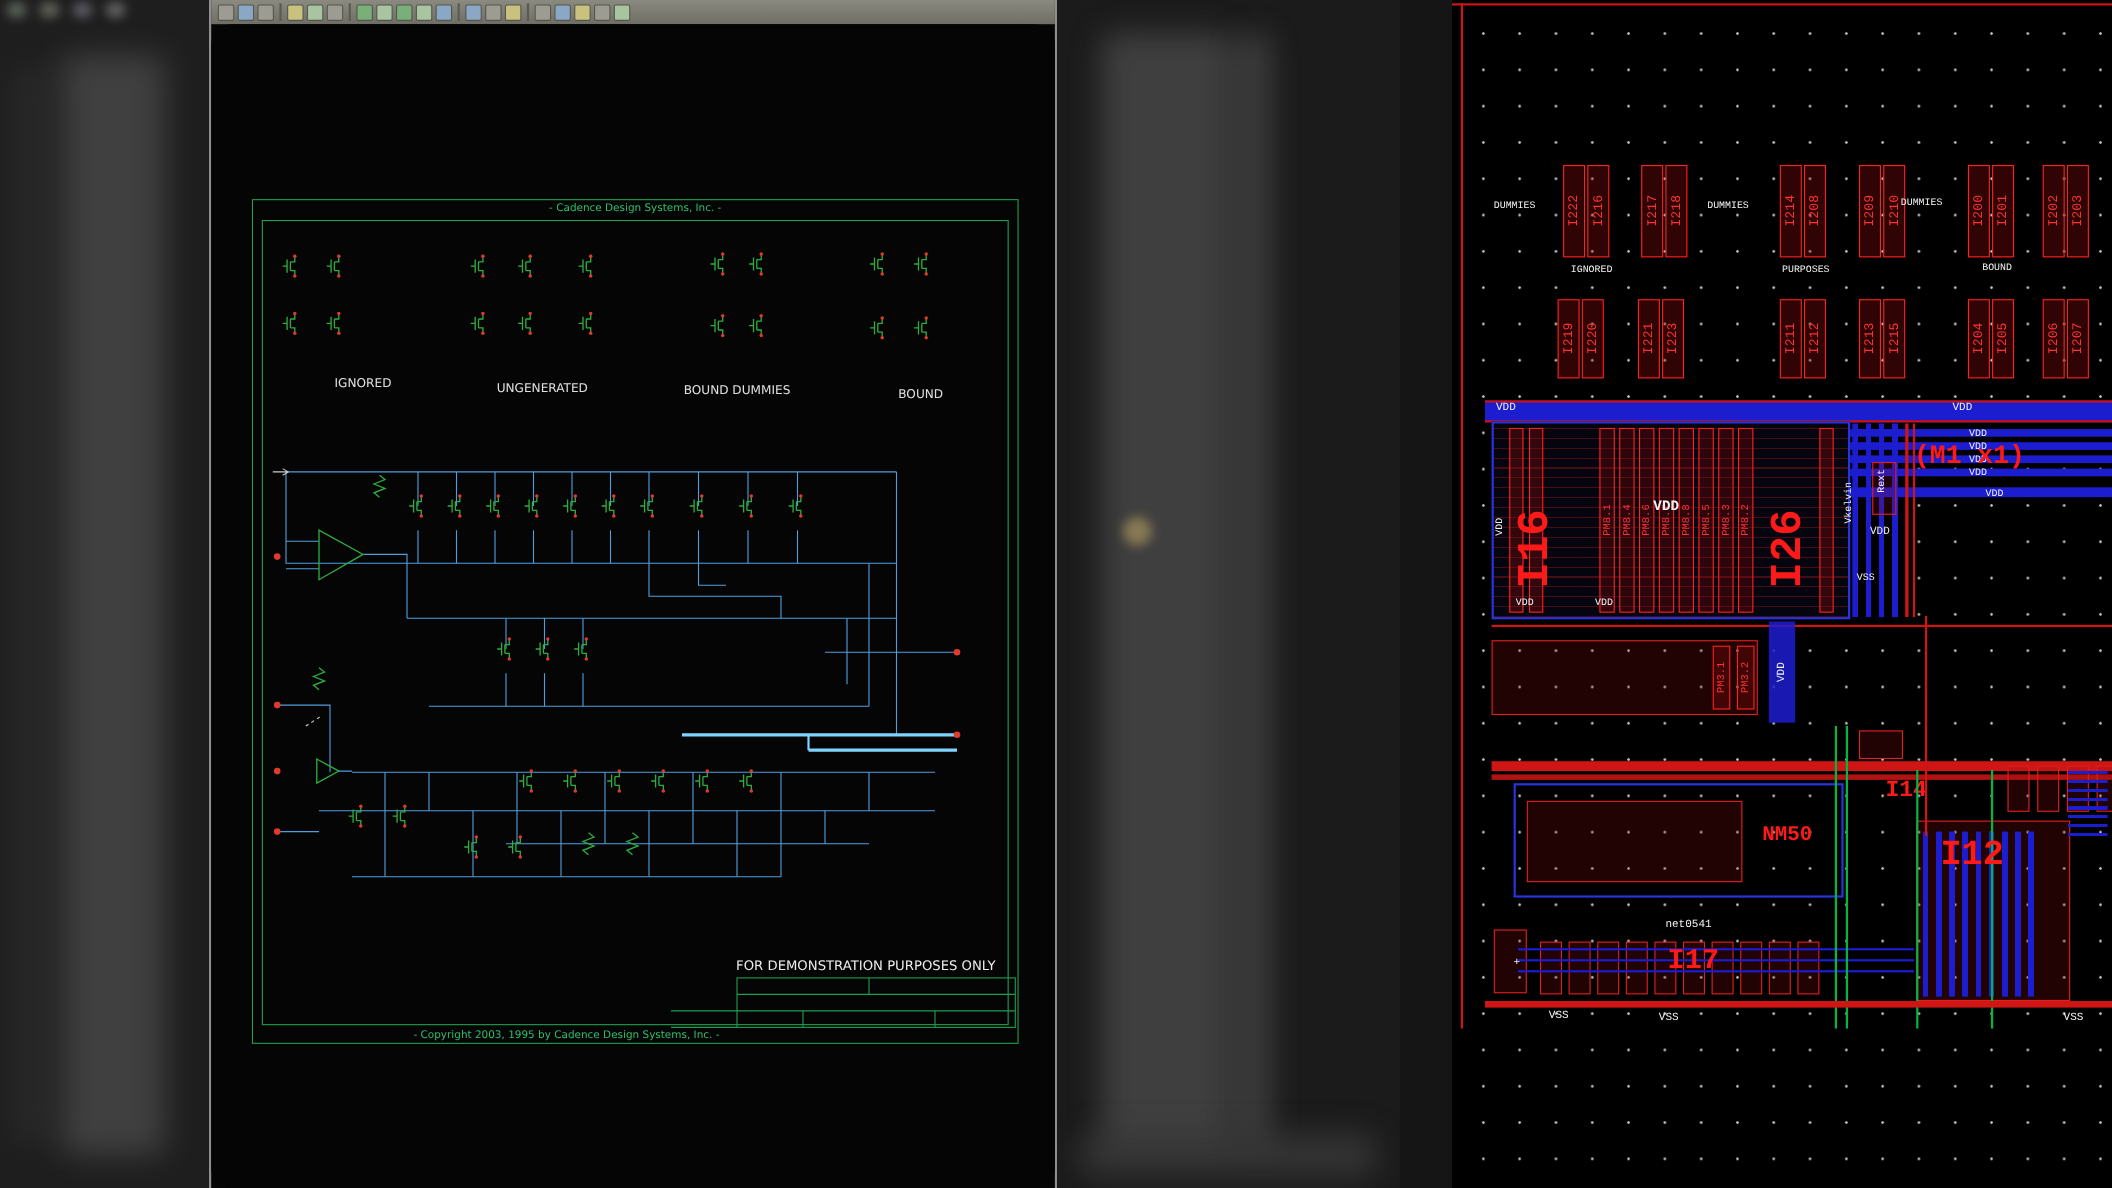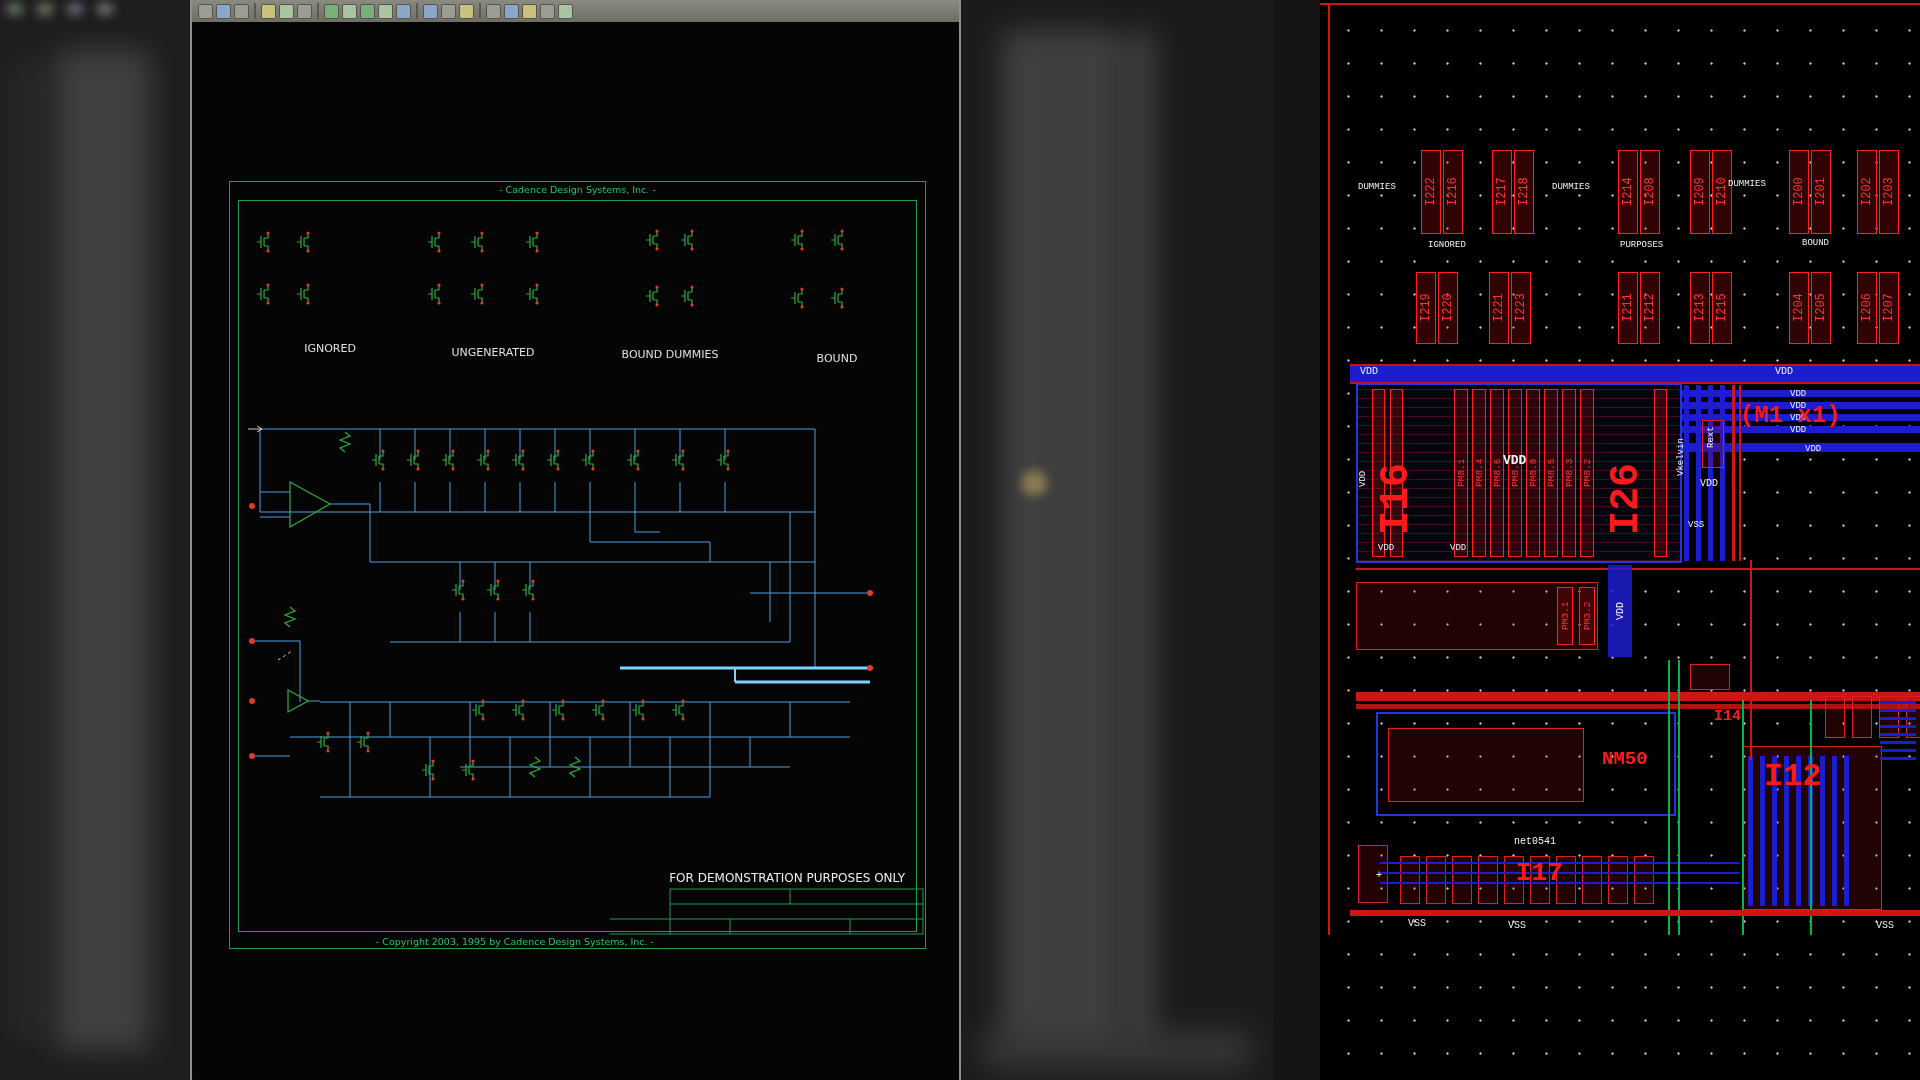--- a/index.html
+++ b/index.html
@@ -309,21 +309,21 @@
     <div class="box-red hatchred" style="left:36px;top:582px;width:242px;height:68px;">
       <div class="pmcol" style="left:200px;top:4px;height:58px;width:16px;">PM3.1</div>
       <div class="pmcol" style="left:222px;top:4px;height:58px;width:16px;">PM3.2</div>
     </div>
     <div class="abs" style="left:288px;top:565px;width:24px;height:92px;background:rgba(29,29,208,.85);display:flex;align-items:center;justify-content:center;">
       <span class="wlabel10 vtext" style="position:static;">VDD</span>
     </div>
 
     <div class="abs redline" style="left:36px;top:692px;width:604px;height:9px;"></div>
     <div class="abs redline" style="left:36px;top:704px;width:604px;height:5px;opacity:.85;"></div>
-    <div class="bigred" style="left:394px;top:708px;font-size:15px;">I14</div>
+    <div class="bigred" style="left:394px;top:708px;font-size:21px;">I14</div>
     <div class="box-red" style="left:505px;top:696px;width:20px;height:42px;"></div>
     <div class="box-red" style="left:532px;top:696px;width:20px;height:42px;"></div>
     <div class="box-red" style="left:559px;top:696px;width:20px;height:42px;"></div>
     <div class="box-red" style="left:586px;top:696px;width:20px;height:42px;"></div>
     <div class="box-red" style="left:370px;top:664px;width:40px;height:26px;"></div>
 
     <div class="box-blue" style="left:56px;top:712px;width:300px;height:104px;"></div>
     <div class="box-red denser" style="left:68px;top:728px;width:196px;height:74px;"></div>
     <div class="bigred" style="left:282px;top:748px;font-size:19px;">NM50</div>
 

